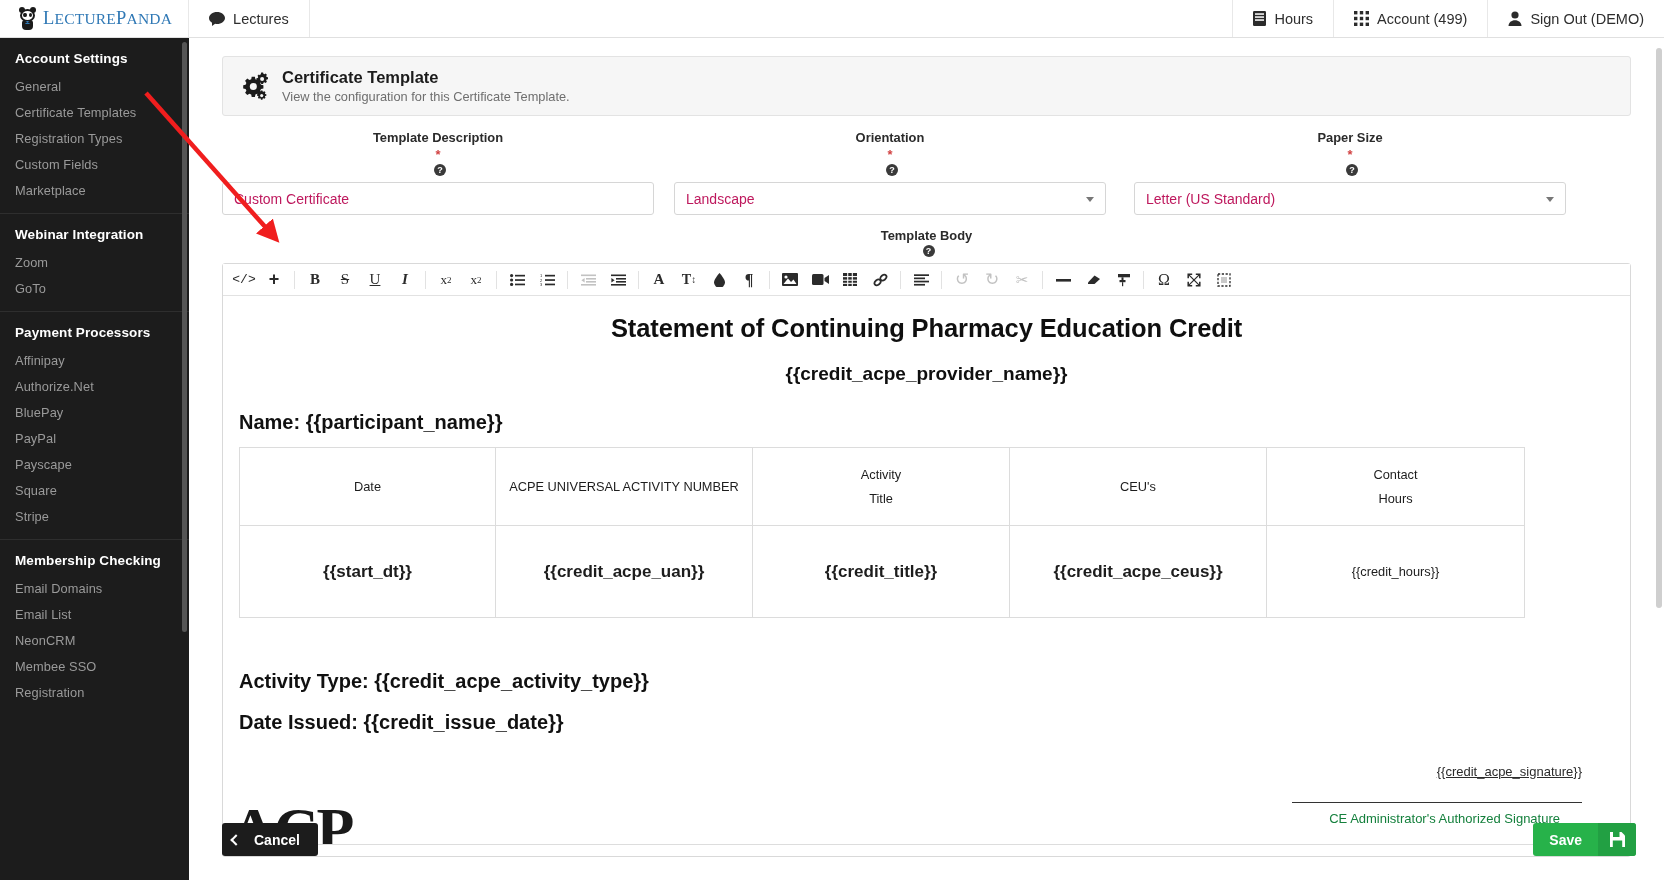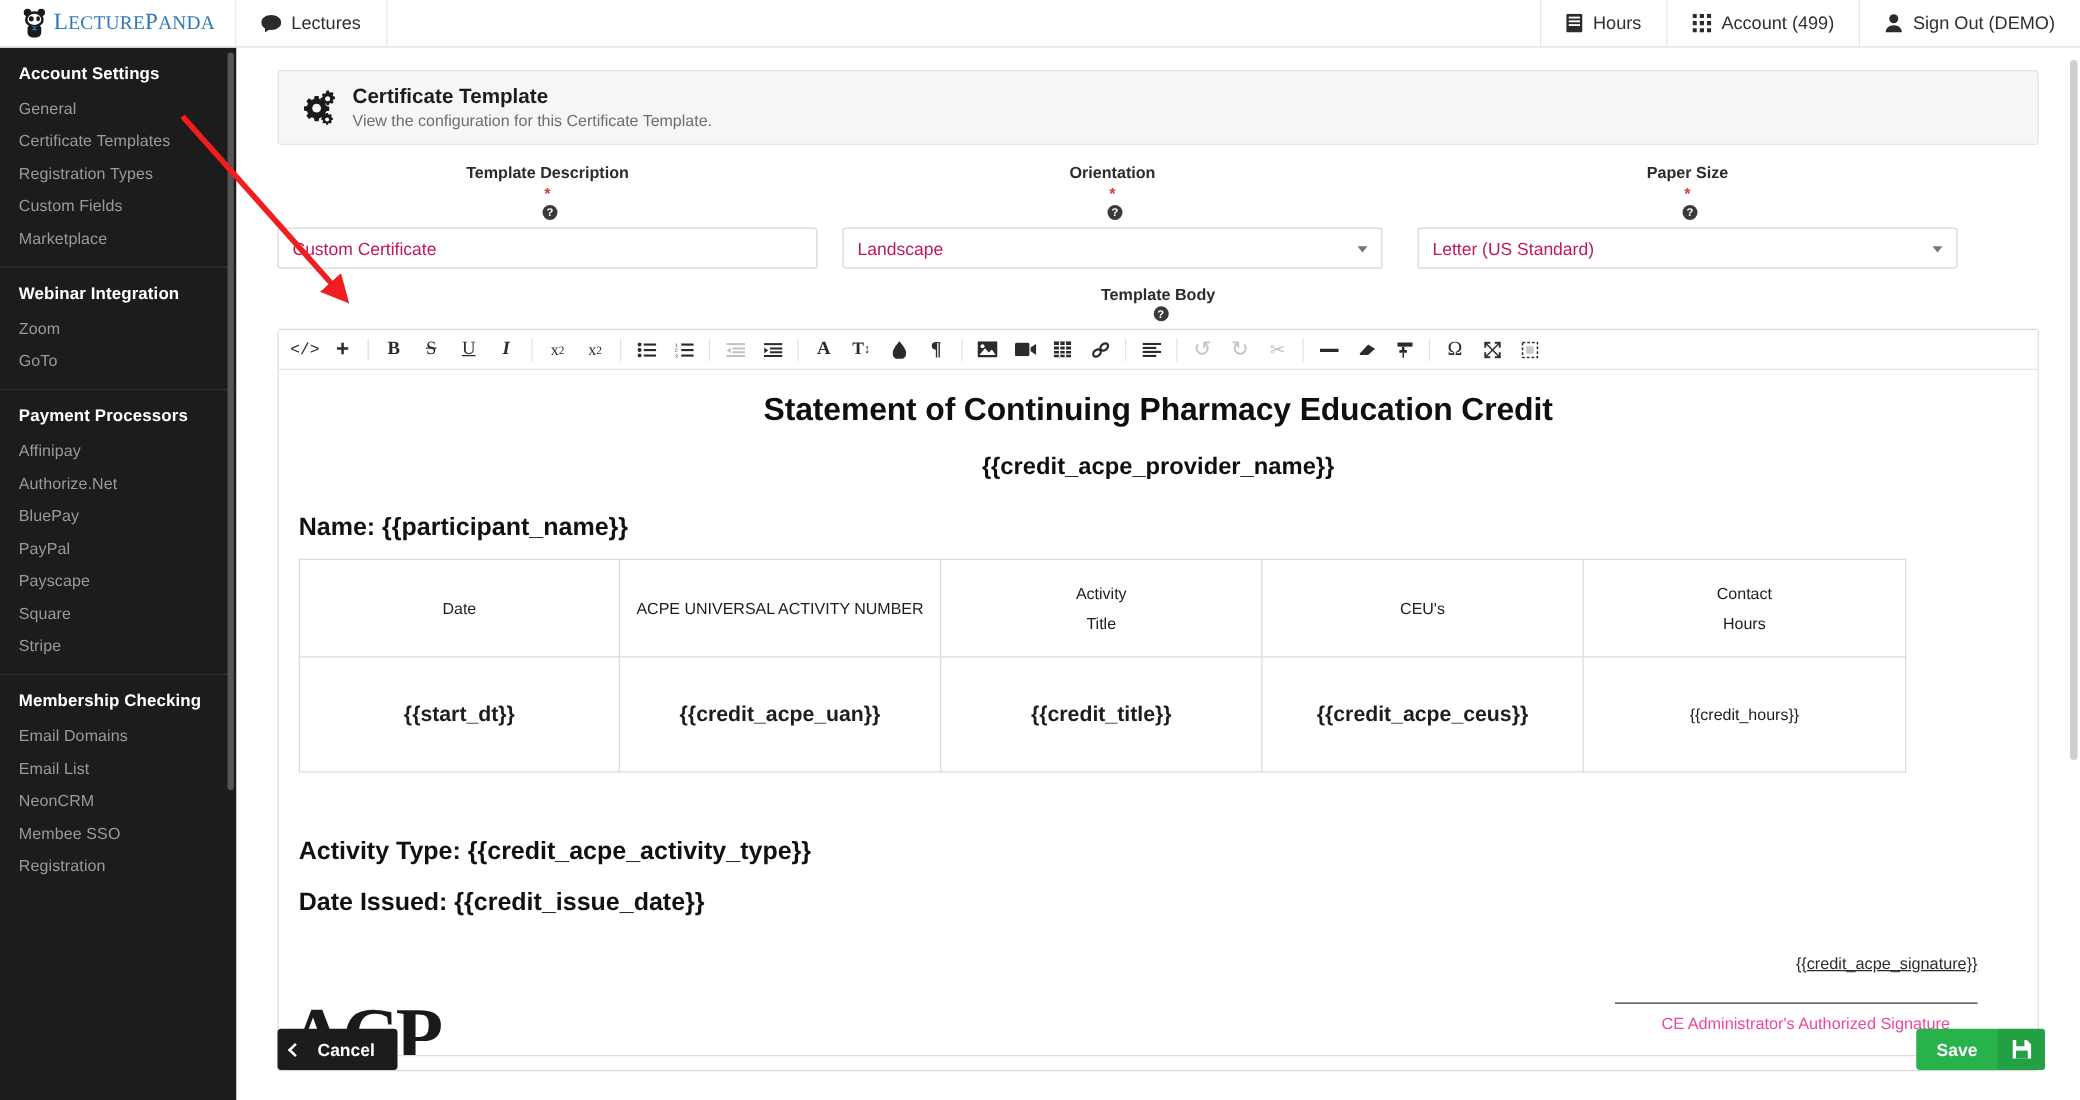--- a/index.html
+++ b/index.html
@@ -193,21 +193,21 @@
   .sig-block { margin-top: 28px; text-align: right; padding-right: 40px; }
   .sig-token {
     font-size: 13px; color: #2b2b2b; text-decoration: underline;
     display: inline-block;
   }
   .sig-rule {
     width: 290px; height: 0; border-top: 1px solid #333;
     margin: 22px 0 0 auto;
   }
   .sig-caption {
-    font-size: 13px; color: #ec4899; margin-top: 8px; text-align: right;
+    font-size: 13px; color: #15803d; margin-top: 8px; text-align: right;
     padding-right: 22px;
   }
   .acpe-logo-box {
     position: absolute; left: 8px; bottom: -12px; width: 190px; height: 70px;
     overflow: hidden;
   }
   .acpe-text {
     font-family: "Liberation Serif", serif; font-size: 62px; font-weight: bold;
     color: #1a1a1a; letter-spacing: -2px; line-height: 1;
   }

